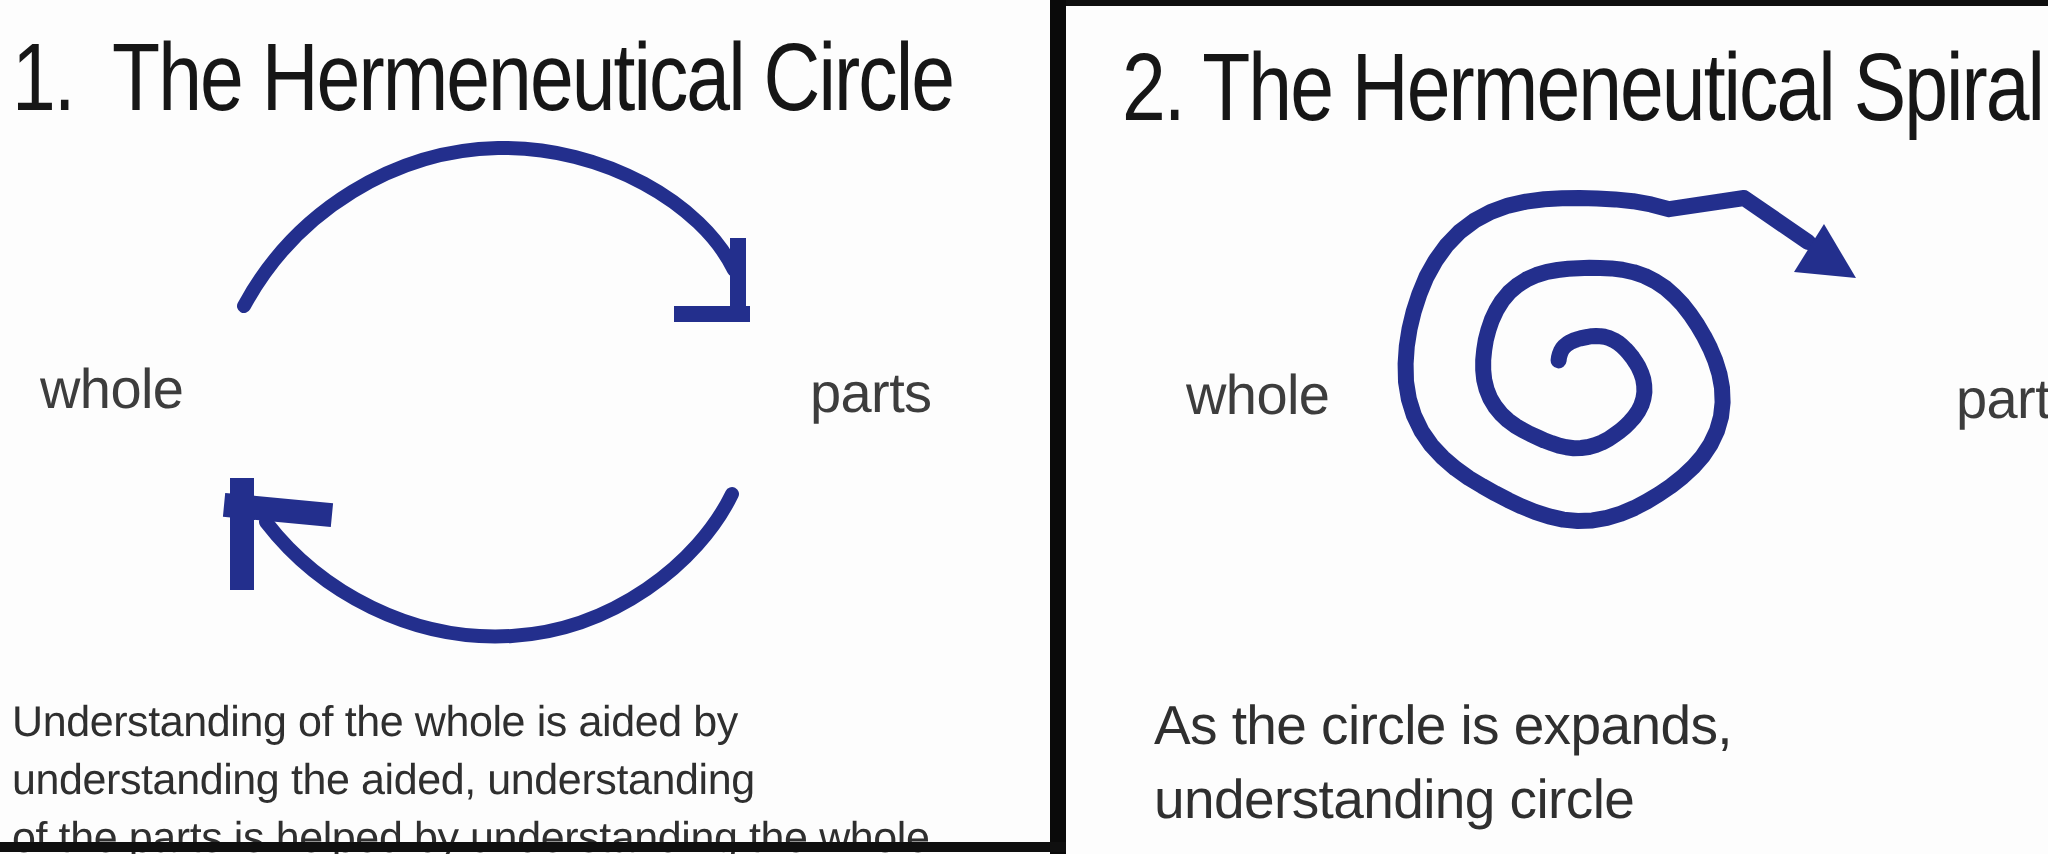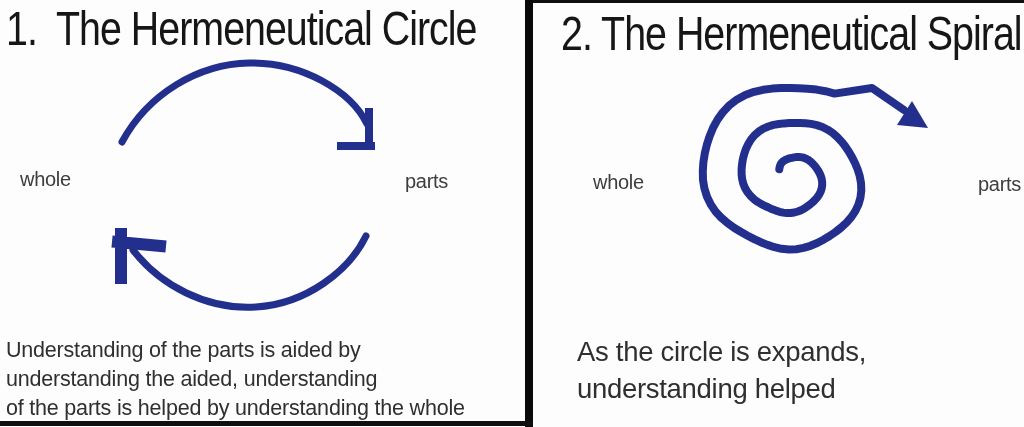--- a/index.html
+++ b/index.html
@@ -1,30 +1,30 @@
 <!DOCTYPE html>
 <html><head>
 <meta charset="utf-8">
 <style>
   html,body{margin:0;padding:0;background:#ffffff;}
   #stage{
     position:relative;width:1024px;height:427px;background:#fdfdfd;
     font-family:"Liberation Sans",sans-serif;overflow:hidden;
   }
-  .panel{position:absolute;top:0;height:302px;border-radius:10px;}
+  .panel{position:absolute;top:11px;height:302px;border-radius:10px;}
   #panel-left{left:0;width:525px;}
   #panel-right{left:533px;width:491px;margin-left:20px;}
   .panel-title{
     position:absolute;top:1px;left:6px;
     font-size:48px;letter-spacing:-1.2px;color:#161616;
     white-space:pre;transform:scaleX(0.82);transform-origin:0 0;
     font-weight:400;
   }
   .side-label{
-    position:absolute;font-size:20px;color:#3d3d3d;letter-spacing:-0.3px;
+    position:absolute;font-size:28px;color:#3d3d3d;letter-spacing:-0.3px;
   }
   .caption{position:absolute;color:#2f2f2f;}
   #caption-left{left:6px;top:336px;font-size:21.5px;line-height:29px;letter-spacing:-0.2px;}
   #caption-right{left:24px;top:333px;font-size:27.5px;line-height:37px;letter-spacing:-0.3px;}
   .divider{position:absolute;left:525px;top:0;width:8px;height:427px;background:#0a0a0a;}
   .edge-bottom-left{position:absolute;left:0;top:421px;width:533px;height:5px;background:#0f0f0f;}
   .edge-top-right{position:absolute;left:533px;top:0;width:491px;height:3px;background:#101010;}
   svg{position:absolute;left:0;top:0;}
 </style>
 </head>
@@ -45,21 +45,21 @@
         <path d="M 366 236 C 349 271, 306 304, 256 307 C 206 310, 160 285, 133 250" stroke-width="7"></path>
 
         <path d="M 121 234 L 121 278 M 118 242 L 160 246" stroke-width="12" stroke-linecap="square"></path>
       </g>
     </svg>
 
     <div class="side-label" style="left:20px;top:168px">whole</div>
     <div class="side-label" style="left:405px;top:170px">parts</div>
 
     <div class="caption" id="caption-left">
-      <div>Understanding of the parts is aided by</div>
+      <div>Understanding of the whole is aided by</div>
       <div>understanding the aided, understanding</div>
       <div>of the parts is helped by understanding the whole</div>
     </div>
   </div>
 
   <div class="divider"></div>
   <div class="edge-bottom-left"></div>
   <div class="edge-top-right"></div>
 
   <div class="panel" id="panel-right">
@@ -68,17 +68,17 @@
     <svg width="491" height="427" viewBox="533 0 491 427">
       <path id="spiral-path" d="M 759.3 169.2 L 759.5 167.7 L 759.9 166.2 L 760.5 164.6 L 761.3 163.2 L 762.4 162.0 L 763.8 160.9 L 765.2 160.0 L 766.8 159.3 L 768.4 158.7 L 770.2 158.2 L 772.0 157.8 L 773.9 157.4 L 775.9 157.1 L 778.0 157.0 L 780.2 157.1 L 782.4 157.4 L 784.7 158.1 L 786.9 159.1 L 788.9 160.3 L 790.9 161.9 L 792.7 163.6 L 794.5 165.6 L 796.2 167.7 L 797.8 170.1 L 799.3 172.6 L 800.6 175.5 L 801.6 178.5 L 802.1 181.7 L 802.2 185.0 L 801.7 188.3 L 800.7 191.5 L 799.2 194.5 L 797.3 197.3 L 795.0 199.9 L 792.6 202.3 L 790.0 204.5 L 787.2 206.5 L 784.3 208.5 L 781.1 210.2 L 777.8 211.5 L 774.3 212.5 L 770.6 213.0 L 766.9 213.1 L 763.2 212.6 L 759.5 211.8 L 755.9 210.6 L 752.3 209.3 L 748.8 207.7 L 745.1 206.0 L 741.4 204.1 L 737.7 201.9 L 734.0 199.2 L 730.6 196.0 L 727.6 192.3 L 725.1 188.2 L 723.3 183.7 L 722.1 178.9 L 721.6 174.0 L 721.6 169.0 L 722.1 164.0 L 722.9 159.0 L 724.2 154.0 L 725.9 149.0 L 728.2 144.1 L 731.0 139.5 L 734.5 135.3 L 738.6 131.7 L 743.3 128.7 L 748.3 126.5 L 753.5 124.9 L 758.8 124.0 L 764.1 123.4 L 769.4 123.1 L 774.7 122.9 L 780.1 123.0 L 785.6 123.2 L 791.2 123.9 L 796.8 125.1 L 802.4 127.0 L 807.7 129.7 L 812.7 133.0 L 817.2 137.0 L 821.4 141.4 L 825.2 146.3 L 828.7 151.5 L 832.0 157.1 L 835.0 163.0 L 837.6 169.2 L 839.7 175.9 L 841.0 182.9 L 841.3 190.2 L 840.5 197.4 L 838.5 204.4 L 835.3 211.1 L 831.3 217.1 L 826.5 222.6 L 821.2 227.5 L 815.5 232.0 L 809.6 236.0 L 803.5 239.7 L 797.2 243.0 L 790.5 245.8 L 783.5 247.9 L 776.3 249.2 L 768.9 249.5 L 761.6 248.8 L 754.5 247.2 L 747.5 244.9 L 740.8 242.2 L 734.2 239.1 L 727.7 235.7 L 721.1 232.0 L 714.4 228.0 L 707.8 223.3 L 701.5 217.9 L 695.7 211.7 L 690.8 204.6 L 687.0 196.8 L 684.4 188.4 L 683.0 179.8 L 682.8 170.9 L 683.4 162.1 L 684.8 153.3 L 686.9 144.6 L 689.7 136.0 L 693.2 127.5 L 697.7 119.4 L 703.1 111.9 L 709.6 105.1 L 717.1 99.4 L 725.3 95.0 L 734.1 91.8 L 743.0 89.8 L 752.1 88.6 L 761.0 88.1 L 769.8 88.0 L 778.6 88.2 L 787.5 88.7 L 796.5 89.6 L 805.5 91.2 L 814.6 93.6 L 852 88 L 884 110" fill="none" stroke="#232f8d" stroke-width="8" stroke-linejoin="round" stroke-linecap="round"></path>
       <polygon points="908,128 877,125 892,101" fill="#232f8d"></polygon>
     </svg>
 
     <div class="side-label" style="left:40px;top:171px">whole</div>
     <div class="side-label" style="left:425px;top:173px">parts</div>
 
     <div class="caption" id="caption-right">
       <div>As the circle is expands,</div>
-      <div>understanding helped</div>
+      <div>understanding circle</div>
     </div>
   </div>
 
 </div>
 
 </body></html>

